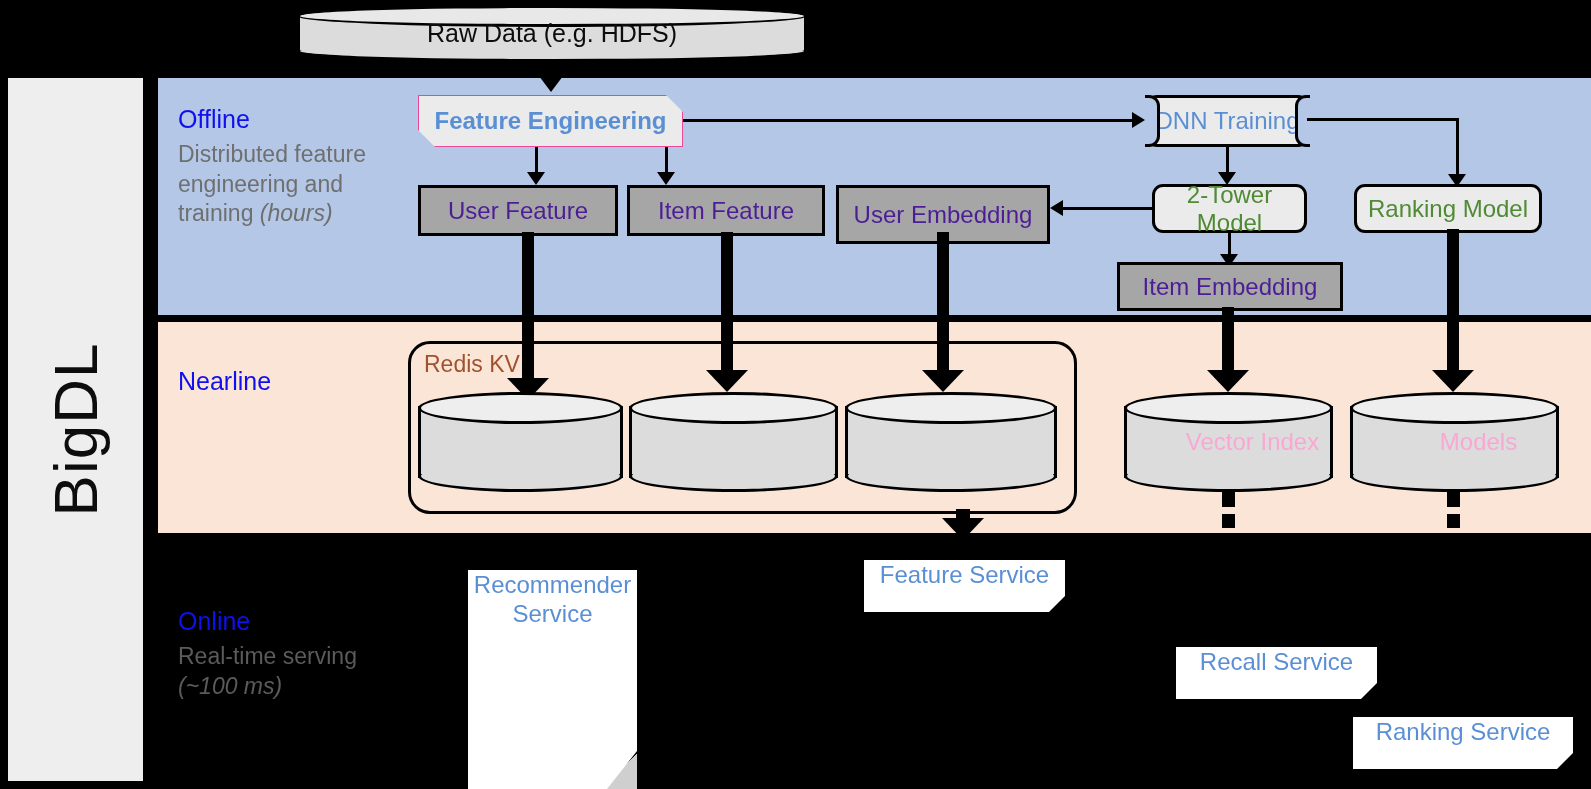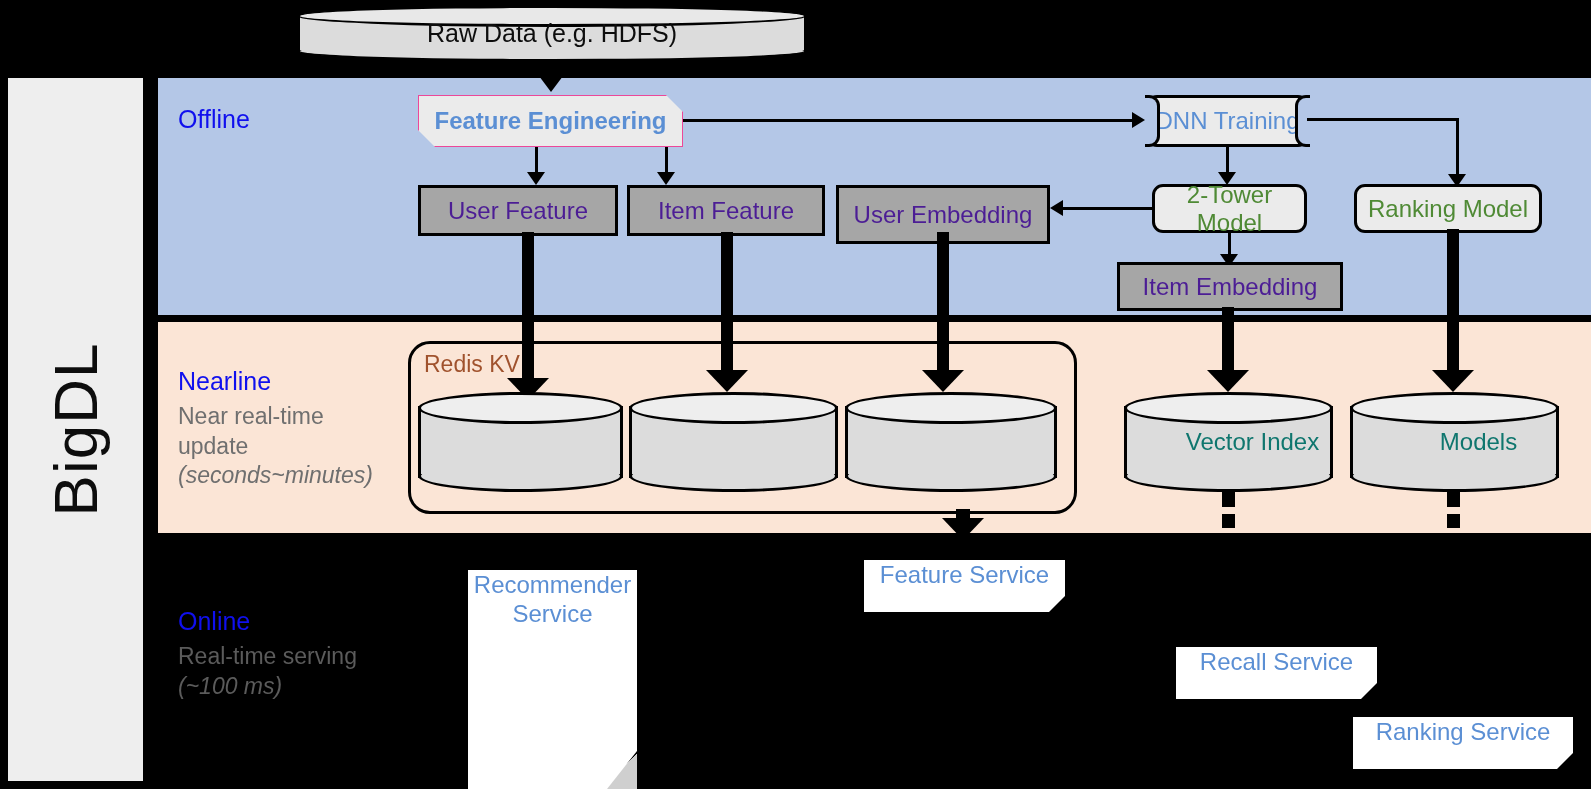--- a/index.html
+++ b/index.html
@@ -87,21 +87,21 @@
     background:#eeeeee;border:3px solid #000;border-radius:50%;box-sizing:border-box;
   }
   .cyl .bot{
     position:absolute;left:0;right:0;bottom:0;height:32px;
     background:#dcdcdc;border:3px solid #000;border-radius:50%;box-sizing:border-box;
     clip-path:inset(14px -6px -6px -6px);
   }
   .cyl .cap-text{
     position:absolute;left:0;right:0;top:0;bottom:0;
     display:flex;align-items:center;justify-content:center;
-    color:#0f766e;font-size:24px;z-index:3;padding-left:48px;
+    color:#f9a8d4;font-size:24px;z-index:3;padding-left:48px;
   }
 
   
   #rawdata{position:absolute;left:297px;top:5px;width:510px;height:57px;}
   #rawdata .body{position:absolute;left:0;right:0;top:10px;bottom:10px;
     background:#dcdcdc;border-left:3px solid #000;border-right:3px solid #000;}
   #rawdata .top{position:absolute;left:0;right:0;top:0;height:22px;
     background:#e8e8e8;border:3px solid #000;border-radius:50%;box-sizing:border-box;}
   #rawdata .bot{position:absolute;left:0;right:0;bottom:0;height:22px;
     background:#dcdcdc;border:3px solid #000;border-radius:50%;box-sizing:border-box;
@@ -161,20 +161,24 @@
     <div class="bot"></div>
     <div class="top"></div>
     <div class="cap-text">Raw Data (e.g. HDFS)</div>
   </div>
 
   <div class="ln thin-v" style="left:550px;top:62px;height:20px;"></div>
   <div class="arrow-dn fat" style="left:536px;top:72px;"></div>
 
   <div class="band-caption" id="cap-offline" style="left:178px;top:96px;">
     <div class="band-title">Offline</div>
+    <div class="band-sub">
+      <span>Distributed feature engineering and training</span>
+      <i>(hours)</i>
+    </div>
   </div>
 
   <div class="abs flag-box" style="left:418px;top:95px;width:265px;height:52px;">
     <span>Feature Engineering</span>
   </div>
 
   <div class="abs card-box" style="left:1145px;top:95px;width:165px;height:52px;">
     <span>DNN Training</span>
   </div>
 
@@ -230,24 +234,20 @@
   <div class="arrow-dn big" style="left:922px;top:370px;"></div>
 
   <div class="ln thick-v" style="left:1222px;top:307px;height:73px;"></div>
   <div class="arrow-dn big" style="left:1207px;top:370px;"></div>
 
   <div class="ln thick-v" style="left:1447px;top:229px;height:151px;"></div>
   <div class="arrow-dn big" style="left:1432px;top:370px;"></div>
 
   <div class="band-caption" id="cap-nearline" style="left:178px;top:358px;">
     <div class="band-title">Nearline</div>
-    <div class="band-sub">
-      <span>Near real-time update</span><br>
-      <i>(seconds~minutes)</i>
-    </div>
   </div>
 
   <div id="redis-kv"></div>
   <div id="redis-kv-label">Redis KV</div>
 
   <div class="cyl" style="left:418px;top:392px;width:205px;height:100px;">
     <div class="body"></div>
     <div class="bot"></div>
     <div class="top"></div>
     <div class="cap-text"></div>

